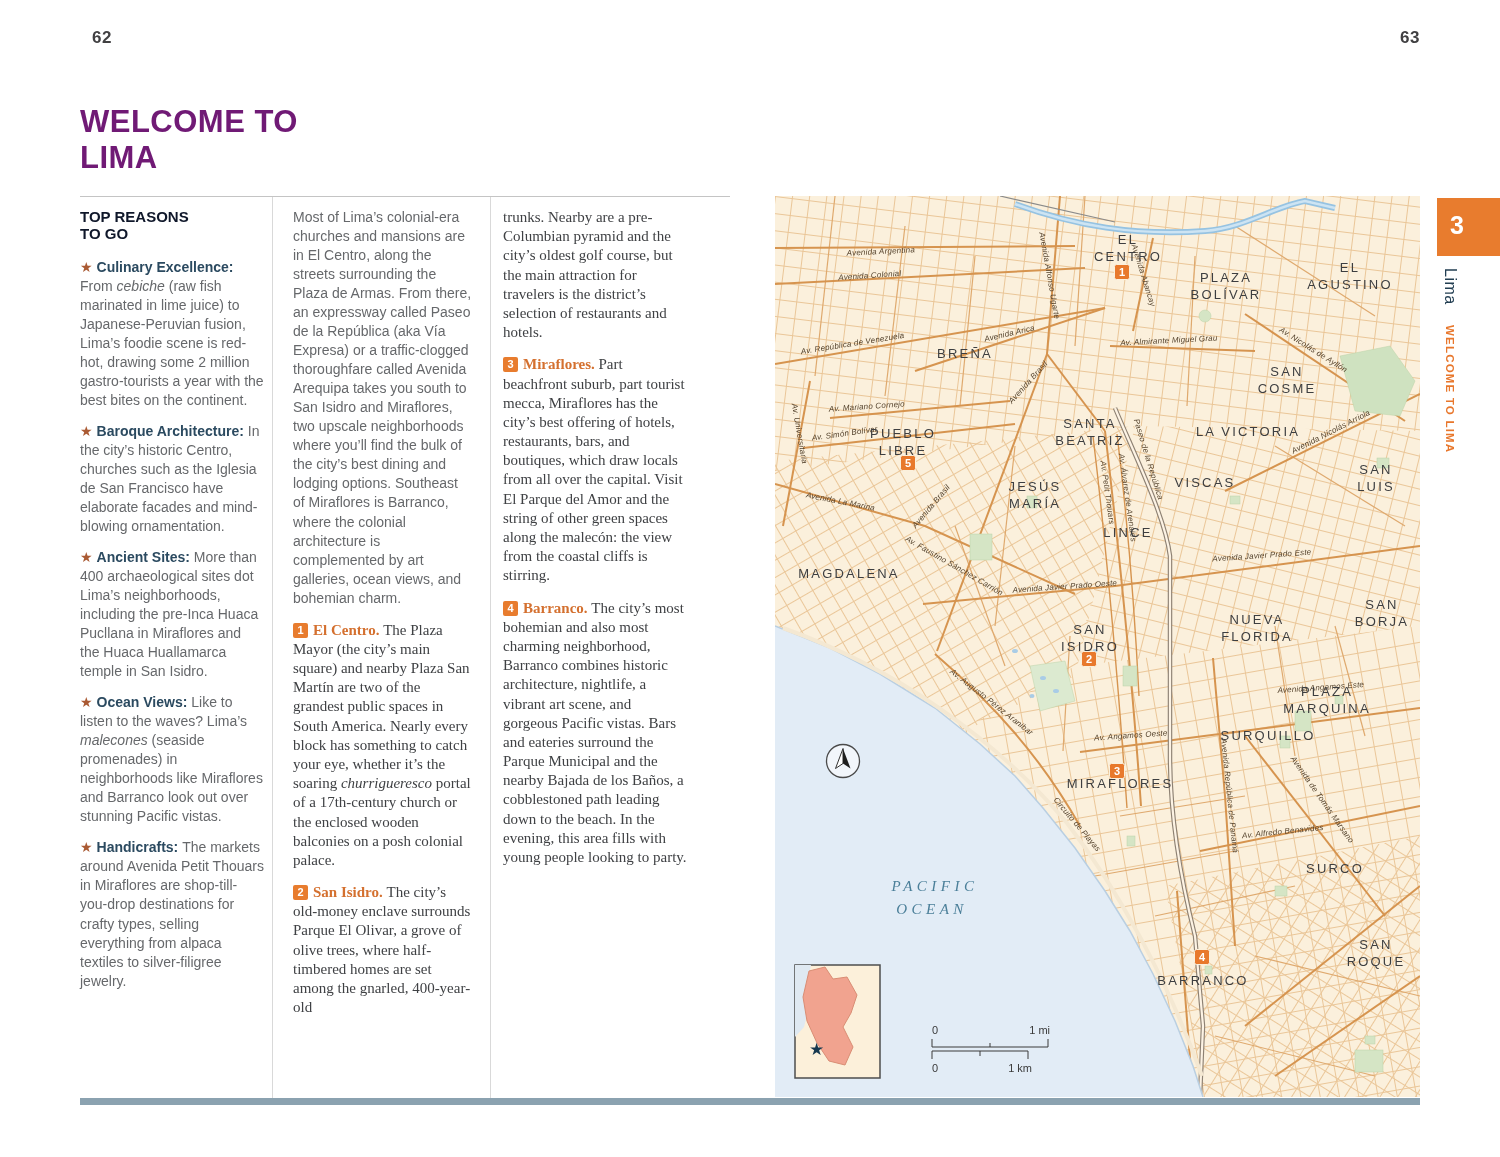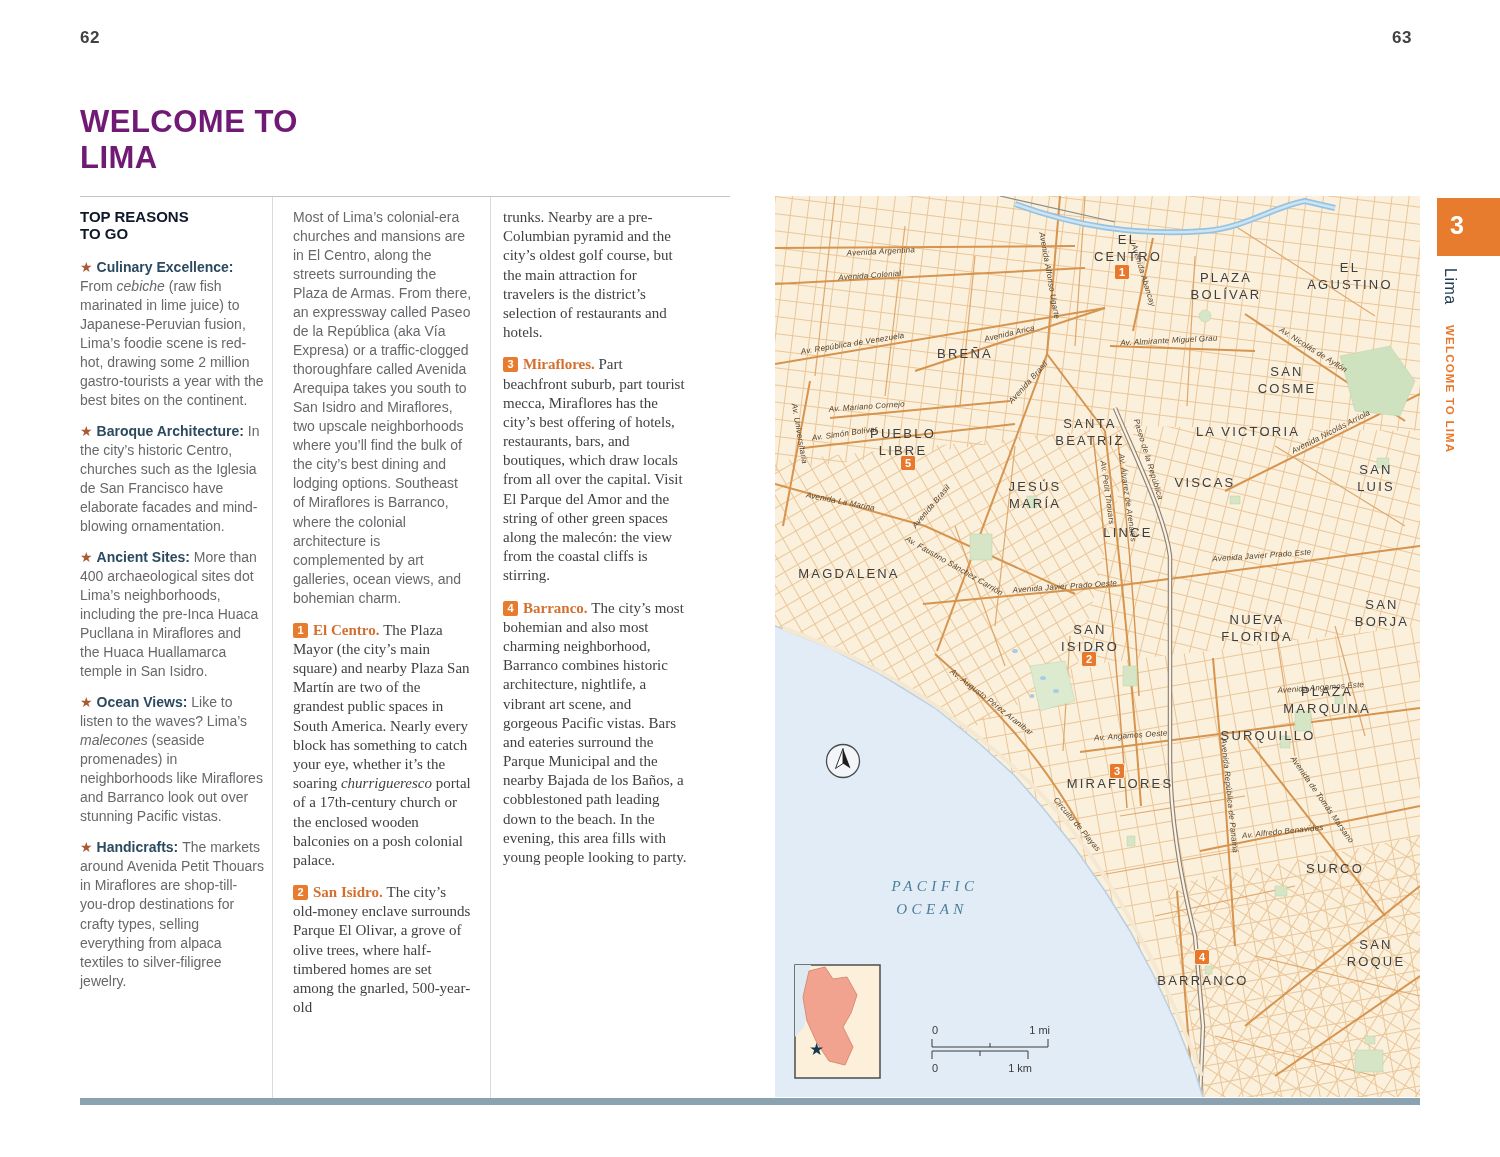--- a/index.html
+++ b/index.html
@@ -1,20 +1,20 @@
 <!DOCTYPE html>
 <html><head>
 <meta charset="utf-8">
 <style>
   html,body{margin:0;padding:0;background:#ffffff;}
   #page{position:relative;width:1500px;height:1157px;background:#ffffff;overflow:hidden;
         font-family:"Liberation Sans",sans-serif;}
   .pageno{position:absolute;top:28px;font-weight:bold;font-size:17px;color:#414042;letter-spacing:.5px;}
-  #pageno-left{left:80px;}
-  #pageno-right{left:1384px;width:36px;text-align:center;}
+  #pageno-left{left:92px;}
+  #pageno-right{left:1384px;width:36px;text-align:right;}
   #title{position:absolute;left:80px;top:104px;font-weight:bold;font-size:31px;line-height:1.16;
          color:#701a75;letter-spacing:.5px;}
   #rule-top{position:absolute;left:80px;top:196px;width:650px;height:1px;background:#c4c4c4;}
   .vdiv{position:absolute;top:197px;height:901px;width:1px;background:#d9d9d9;}
   #vdiv1{left:272px;} #vdiv2{left:490px;}
   #col1{position:absolute;left:80px;top:208px;width:184px;}
   #reasons-title{font-weight:bold;font-size:15px;line-height:1.15;color:#0f172a;margin-bottom:15px;}
   .reason{font-size:14px;line-height:1.36;color:#66686b;margin-bottom:12px;}
   .reason .star{color:#aa5a33;font-size:14px;margin-right:4px;}
   .reason .rlabel{font-weight:bold;color:#2b4a60;text-align:right;}
@@ -73,21 +73,21 @@
         <div class="reason"><span class="star">★</span><span class="rlabel">Ancient Sites: </span><span>More than 400 archaeological sites dot Lima’s neighborhoods, including the pre-Inca Huaca Pucllana in Miraflores and the Huaca Huallamarca temple in San Isidro.</span></div>
         <div class="reason"><span class="star">★</span><span class="rlabel">Ocean Views: </span><span>Like to listen to the waves? Lima’s </span><i>malecones</i><span> (seaside promenades) in neighborhoods like Miraflores and Barranco look out over stunning Pacific vistas.</span></div>
         <div class="reason"><span class="star">★</span><span class="rlabel">Handicrafts: </span><span>The markets around Avenida Petit Thouars in Miraflores are shop-till-you-drop destinations for crafty types, selling everything from alpaca textiles to silver-filigree jewelry.</span></div>
       </div>
   </div>
 
   <div id="col2">
     <div class="sans-body">Most of Lima’s colonial-era churches and mansions are in El Centro, along the streets surrounding the Plaza de Armas. From there, an expressway called Paseo de la República (aka Vía Expresa) or a traffic-clogged thoroughfare called Avenida Arequipa takes you south to San Isidro and Miraflores, two upscale neighborhoods where you’ll find the bulk of the city’s best dining and lodging options. Southeast of Miraflores is Barranco, where the colonial architecture is complemented by art galleries, ocean views, and bohemian charm.</div>
     <div id="col2-entries">
         <div class="entry"><span class="badge">1</span><span class="ename">El Centro. </span><span>The Plaza Mayor (the city’s main square) and nearby Plaza San Martín are two of the grandest public spaces in South America. Nearly every block has something to catch your eye, whether it’s the soaring </span><i>churrigueresco</i><span> portal of a 17th-century church or the enclosed wooden balconies on a posh colonial palace.</span></div>
-        <div class="entry"><span class="badge">2</span><span class="ename">San Isidro. </span><span>The city’s old-money enclave surrounds Parque El Olivar, a grove of olive trees, where half-timbered homes are set among the gnarled, 500-year-old</span></div>
+        <div class="entry"><span class="badge">2</span><span class="ename">San Isidro. </span><span>The city’s old-money enclave surrounds Parque El Olivar, a grove of olive trees, where half-timbered homes are set among the gnarled, 400-year-old</span></div>
       </div>
   </div>
 
   <div id="col3">
     <div class="entry first">trunks. Nearby are a pre-Columbian pyramid and the city’s oldest golf course, but the main attraction for travelers is the district’s selection of restaurants and hotels.</div>
     <div id="col3-entries">
         <div class="entry"><span class="badge">3</span><span class="ename">Miraflores. </span><span>Part beachfront suburb, part tourist mecca, Miraflores has the city’s best offering of hotels, restaurants, bars, and boutiques, which draw locals from all over the capital. Visit El Parque del Amor and the string of other green spaces along the malecón: the view from the coastal cliffs is stirring.</span></div>
         <div class="entry"><span class="badge">4</span><span class="ename">Barranco. </span><span>The city’s most bohemian and also most charming neighborhood, Barranco combines historic architecture, nightlife, a vibrant art scene, and gorgeous Pacific vistas. Bars and eateries surround the Parque Municipal and the nearby Bajada de los Baños, a cobblestoned path leading down to the beach. In the evening, this area fills with young people looking to party.</span></div>
       </div>
   </div>

